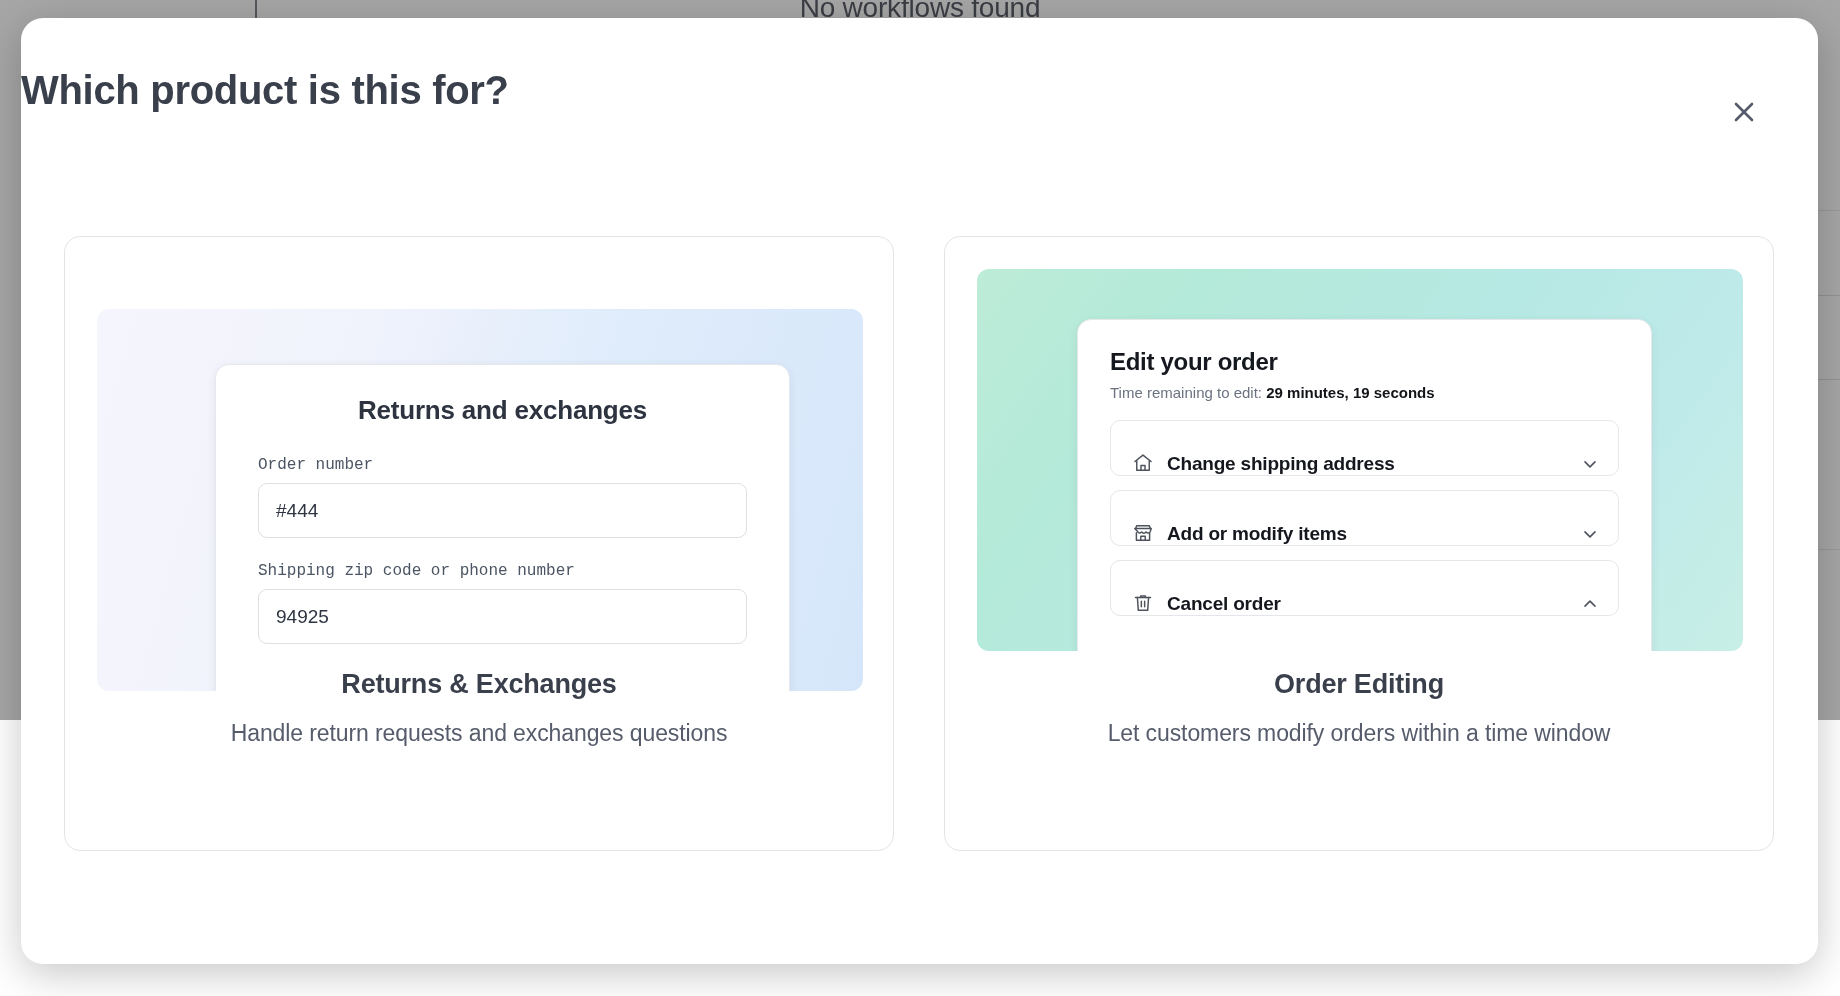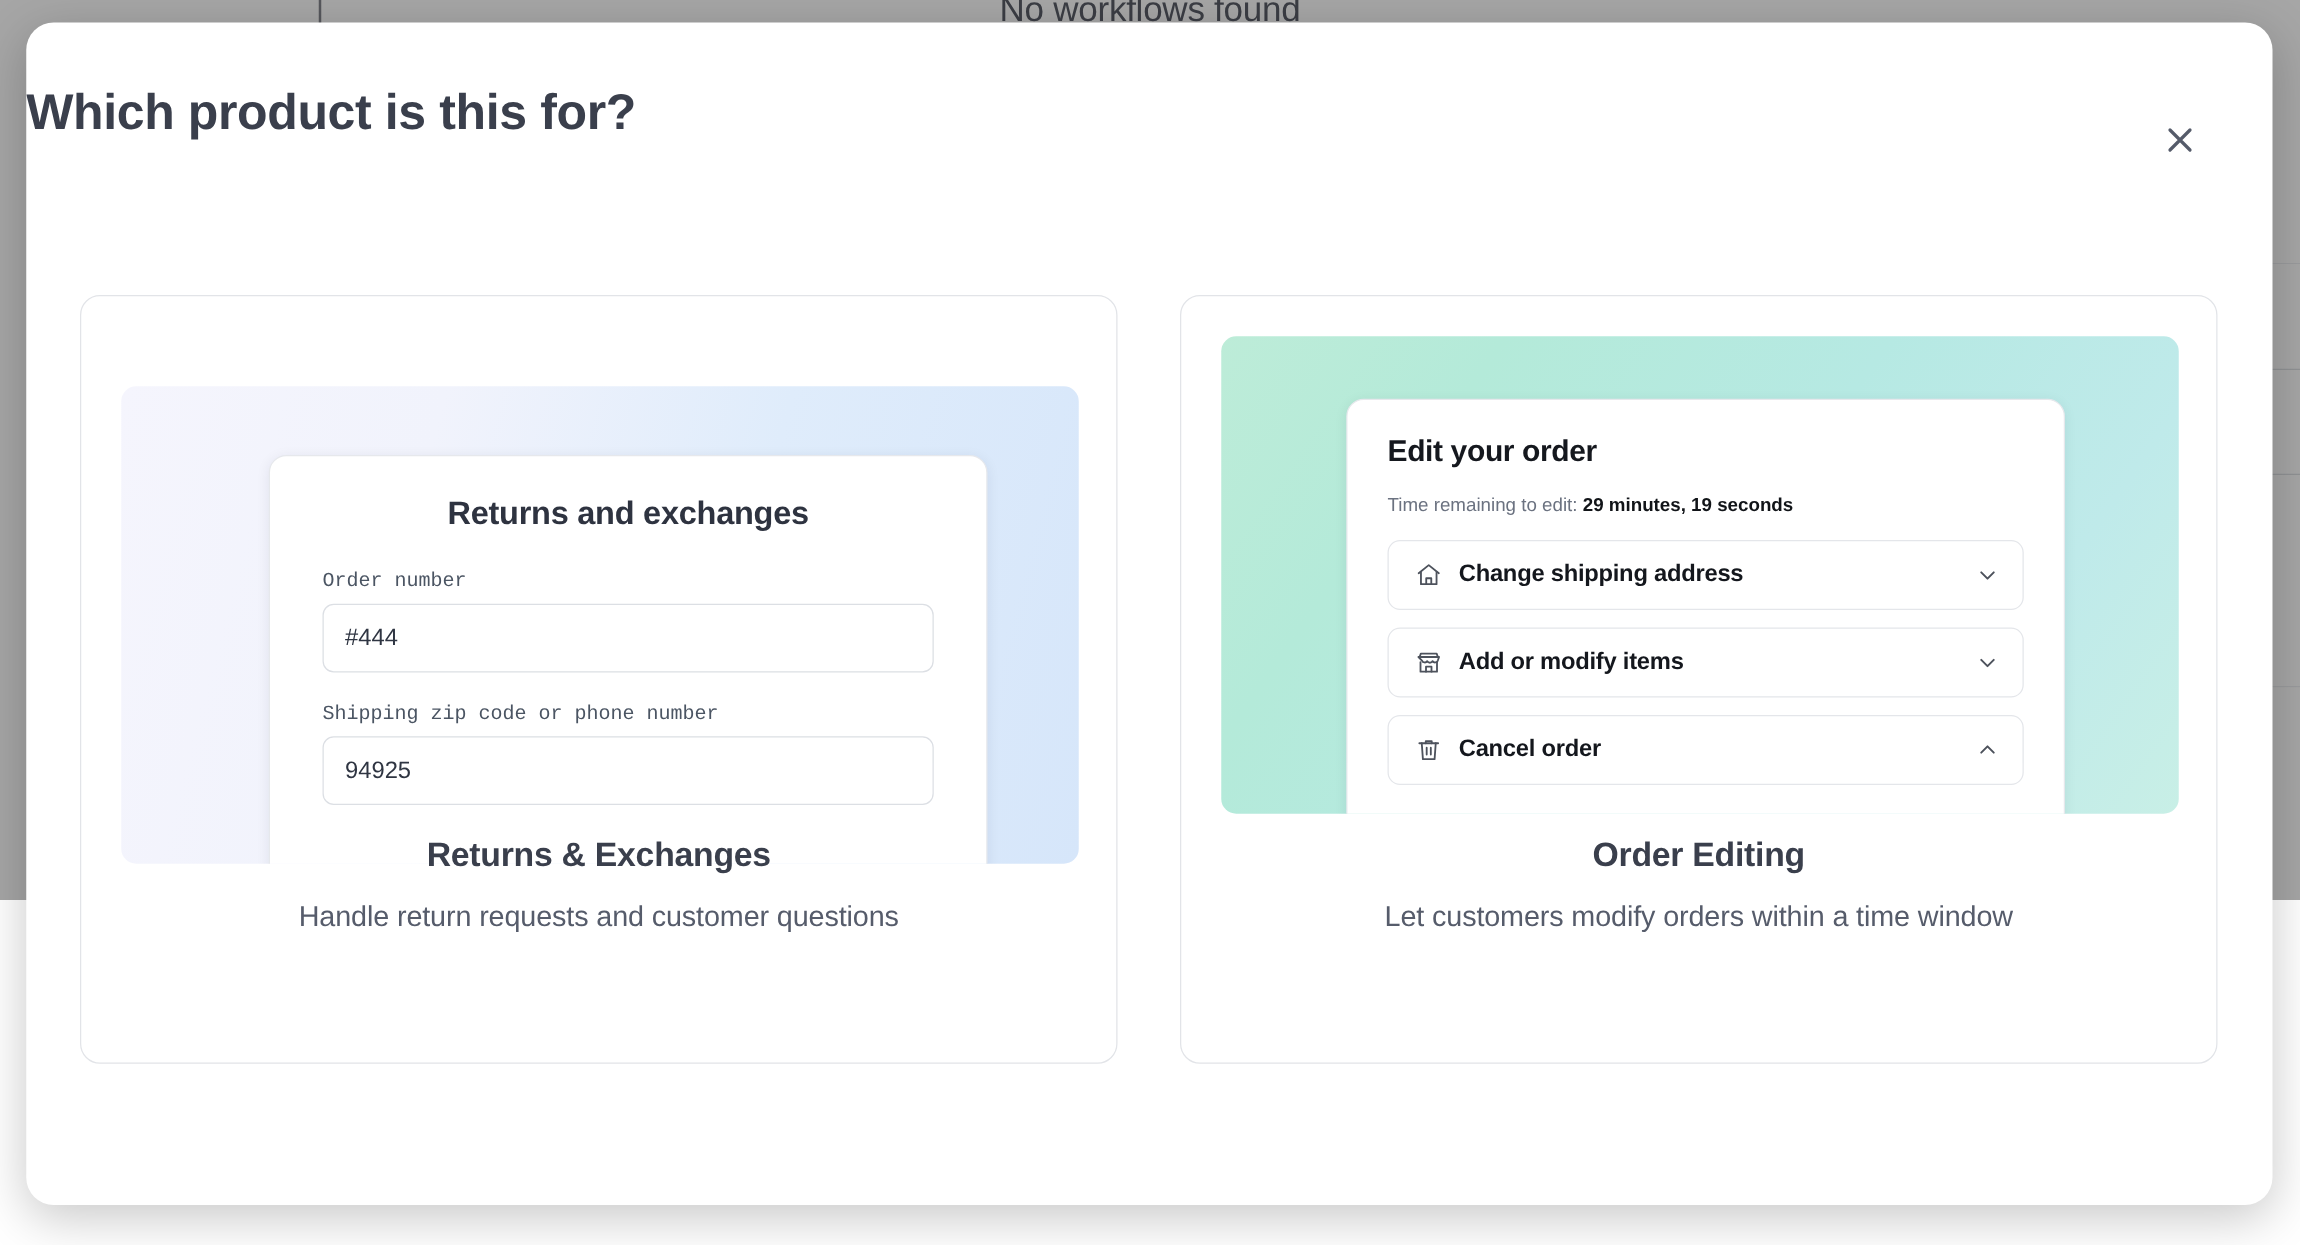--- a/index.html
+++ b/index.html
@@ -207,39 +207,39 @@
     width: 575px;
     height: 420px;
     padding: 28px 32px 0 32px;
   }
 
   .mock-order .mock-title {
     font-size: 24px;
     font-weight: 700;
     color: #15181e;
     letter-spacing: -0.3px;
-    margin-bottom: 20px;
+    margin-bottom: 8px;
   }
 
   .time-remaining {
     font-size: 15px;
     color: #6b7280;
     margin-bottom: 19px;
   }
   .time-remaining b {
     color: #111418;
     font-weight: 700;
   }
 
   .opt-row {
     height: 56px;
     border: 1px solid #e4e6ea;
     border-radius: 10px;
     display: flex;
-    align-items: center;
+    align-items: flex-end;
     padding: 0 17px 0 20px;
     margin-bottom: 14px;
     background: #ffffff;
   }
   .opt-icon {
     width: 24px; height: 24px;
     margin-right: 12px;
     flex: none;
     display: flex;
     align-items: center;
@@ -321,21 +321,21 @@
 
             <div class="field-label">Order number</div>
             <div class="field-input">#444</div>
 
             <div class="field-label">Shipping zip code or phone number</div>
             <div class="field-input">94925</div>
           </div>
         </div>
 
         <div class="card-title">Returns &amp; Exchanges</div>
-        <div class="card-desc">Handle return requests and customer questions</div>
+        <div class="card-desc">Handle return requests and exchanges questions</div>
       </div>
 
       <div class="choice-card">
         <div class="preview-frame preview-orderedit">
           <div class="mock mock-order">
             <div class="mock-title">Edit your order</div>
 
             <div class="time-remaining">
               <span>Time remaining to edit:</span>
               <b>29 minutes, 19 seconds</b>

